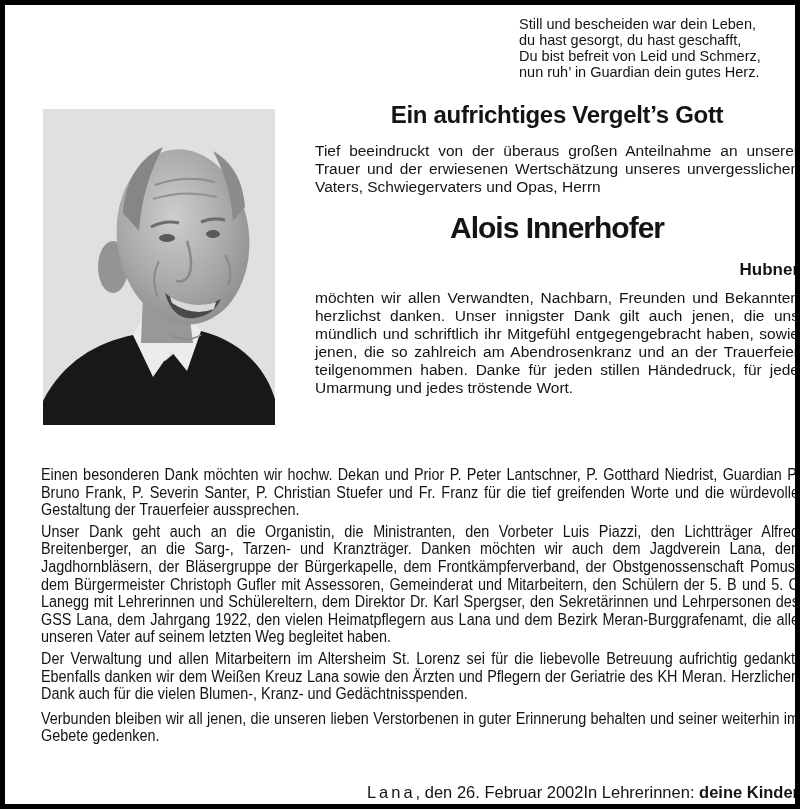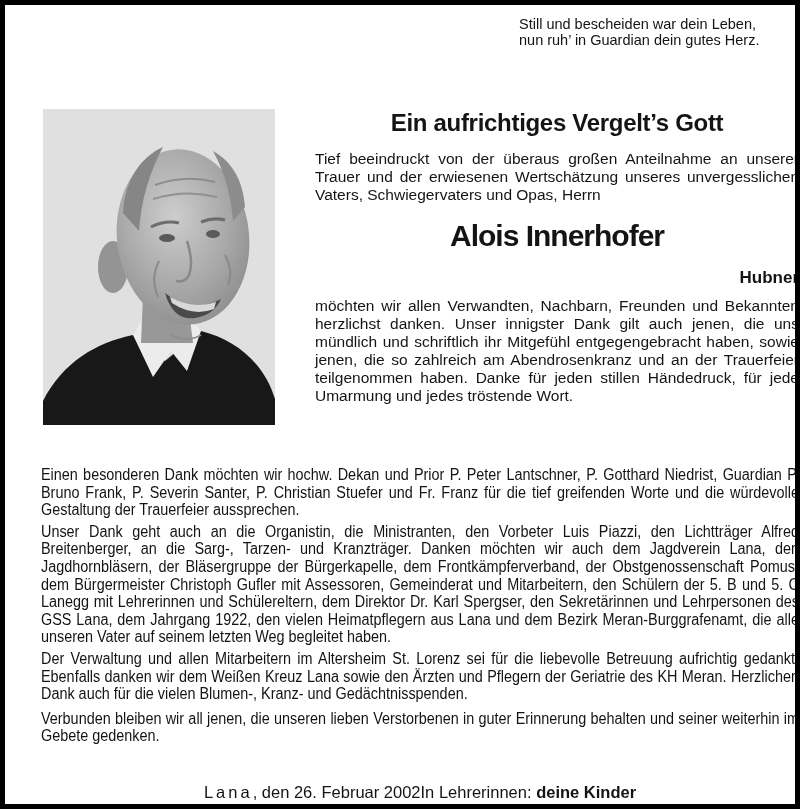--- a/index.html
+++ b/index.html
@@ -22,21 +22,21 @@
     position:absolute;left:38px;top:104px;width:232px;height:316px;
   }
   .photo svg{display:block;width:100%;height:100%;}
   .rightcol{
     position:absolute;left:310px;top:96px;width:484px;
   }
   .just{text-align:justify;text-justify:inter-word;}
   .intro{font-size:15.5px;line-height:18px;margin:0;}
   .heading{
     font-size:24px;font-weight:bold;text-align:center;
-    margin:8px 0 13px;letter-spacing:-0.3px;
+    margin:0 0 13px;letter-spacing:-0.3px;
   }
   .address{font-size:15.5px;line-height:18px;margin:0;}
   .name{
     font-size:30px;font-weight:bold;text-align:center;
     margin:9px 0 0;letter-spacing:-1px;line-height:46px;
   }
   .byname{font-size:17px;font-weight:bold;text-align:right;margin:9px 0 9px;}
   .thanks{font-size:15.5px;line-height:18px;margin:0;}
   .main{
     position:absolute;left:36px;top:461px;width:758px;
@@ -47,34 +47,36 @@
     width:111.1%;
   }
   .main p{
     font-size:16px;line-height:17.6px;
     text-align:justify;text-justify:inter-word;
     margin:0 0 4px;
   }
   .main p.last-para{margin-top:7px;margin-bottom:0;}
   .footer{
     position:absolute;left:36px;top:772px;width:758px;
-    display:flex;justify-content:center;align-items:flex-end;
+    display:flex;justify-content:flex-end;align-items:flex-end;
   }
   .place-date{font-size:16.5px;}
   .place{letter-spacing:3px;}
   .signoff{font-size:16.5px;padding-top:6px;}
   .signoff .names{font-weight:bold;}
 </style>
 </head>
 <body>
 
 <div class="page">
 
   <div class="poem">
     <div>Still und bescheiden war dein Leben,</div>
+    <div>du hast gesorgt, du hast geschafft,</div>
+    <div>Du bist befreit von Leid und Schmerz,</div>
     <div>nun ruh’ in Guardian dein gutes Herz.</div>
   </div>
 
   <div class="photo">
     <svg viewBox="0 0 232 316" xmlns="http://www.w3.org/2000/svg">
       <defs>
         <radialGradient id="faceG" cx="45%" cy="38%" r="75%">
           <stop offset="0%" stop-color="#cdcdcd"></stop>
           <stop offset="55%" stop-color="#a8a8a8"></stop>
           <stop offset="100%" stop-color="#848484"></stop>

